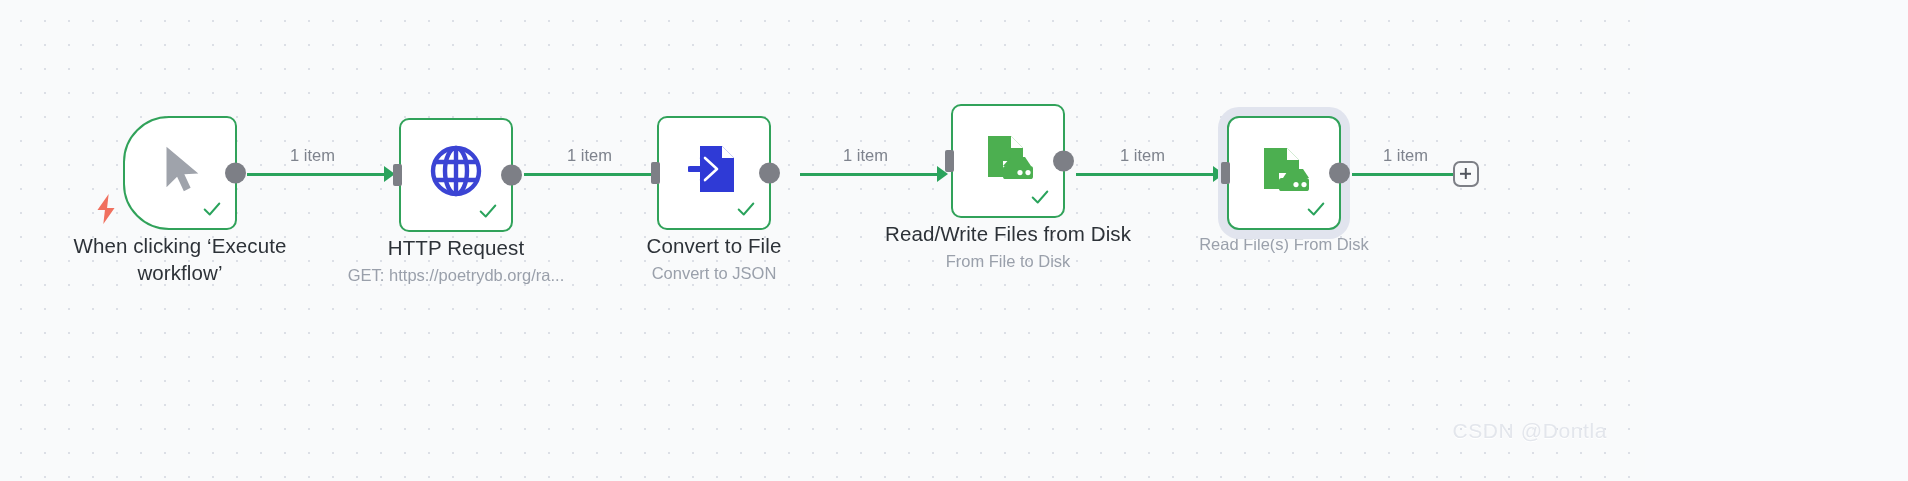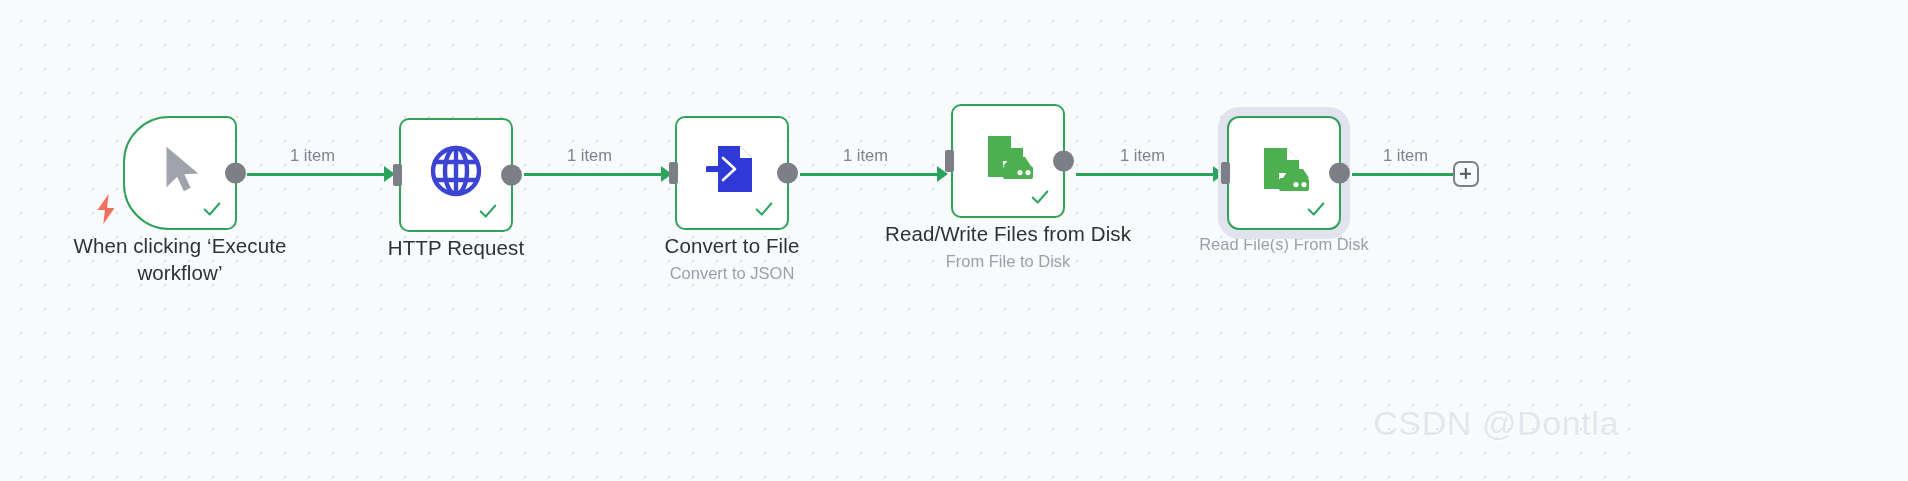--- a/index.html
+++ b/index.html
@@ -156,23 +156,23 @@
   
   .bolt {
     position: absolute;
     width: 26px;
     height: 32px;
   }
 
   
   .watermark {
     position: absolute;
-    right: 26px;
+    right: 38px;
     bottom: 38px;
-    font-size: 34px;
+    font-size: 21px;
     color: #e3e6ec;
     letter-spacing: 0.6px;
     text-shadow: 0 1px 0 #ffffff;
     user-select: none;
   }
 </style>
 </head>
 <body>
 
 <div id="canvas">
@@ -235,23 +235,24 @@
       </span>
       <span class="tick">
         <svg viewBox="0 0 24 24" width="22" height="22" aria-hidden="true">
           <path d="M4 12.5 L9.5 18 L20 6" fill="none" stroke="#2aa35c" stroke-width="2.1" stroke-linecap="round" stroke-linejoin="round"></path>
         </svg>
       </span>
       <span class="in-port"></span>
       <span class="out-port"></span>
     </div>
     <div class="node-title">HTTP Request</div>
-  </div>
-
-  <div class="node-wrap" style="left:602px; top:116px;">
+    <div class="node-sub">GET: https://poetrydb.org/ra...</div>
+  </div>
+
+  <div class="node-wrap" style="left:584px; top:116px;">
     <div class="node-box">
       <span class="node-icon">
         <svg viewBox="0 0 52 52" width="52" height="52" aria-hidden="true">
           <path d="M12 3 H34 L46 15 V49 H12 Z" fill="#2f3ad6"></path>
           <path d="M34 3 L46 15 H34 Z" fill="#ffffff"></path>
           <path d="M2 26 H24" stroke="#2f3ad6" stroke-width="6" stroke-linecap="round"></path>
           <path d="M15 15 L27 26 L15 37" fill="none" stroke="#2f3ad6" stroke-width="6" stroke-linecap="round" stroke-linejoin="round"></path>
           <path d="M15 15 L27 26 L15 37" fill="none" stroke="#ffffff" stroke-width="2.6" stroke-linecap="round" stroke-linejoin="round" transform="translate(2,0)"></path>
         </svg>
       </span>

